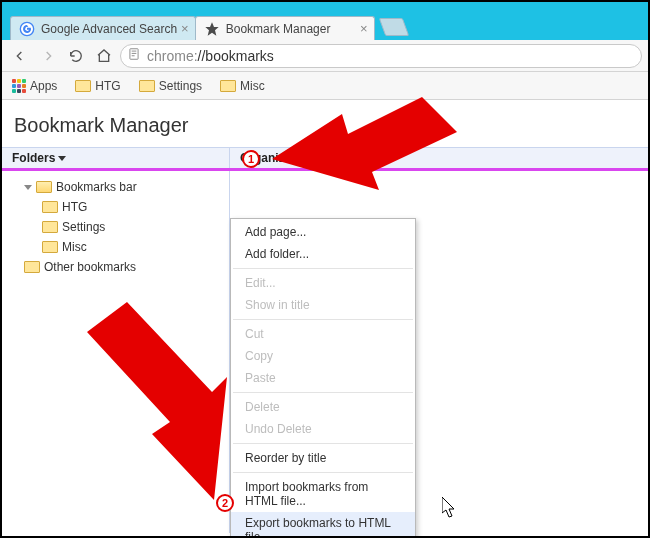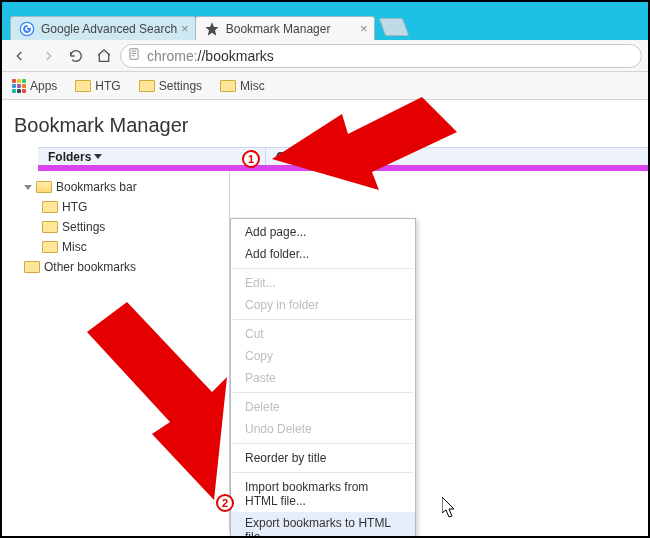--- a/index.html
+++ b/index.html
@@ -120,25 +120,24 @@
     padding: 14px 10px 10px 12px;
   }
   .page-title-area h1 {
     font-size: 20px;
     font-weight: 400;
     color: #333;
   }
   .columns-header {
     display: flex;
     border-top: 1px solid #c9d5ee;
-    border-bottom: 6px solid #d946ef;
+    border-bottom: 3px solid #d946ef;
     background: #eef2fb;
     height: 24px;
     font-size: 12px;
-    margin-left: 36px;
   }
   .col-left {
     width: 228px;
     border-right: 1px solid #c9d5ee;
     display: flex; align-items: center;
     padding: 0 10px;
   }
   .col-right {
     flex: 1;
     display: flex; align-items: center;
@@ -354,21 +353,21 @@
       <span>Other bookmarks</span>
     </div>
   </div>
 
   <div class="main">
     <div class="menu">
       <div class="menu-item">Add page...</div>
       <div class="menu-item">Add folder...</div>
       <div class="menu-sep"></div>
       <div class="menu-item disabled">Edit...</div>
-      <div class="menu-item disabled">Copy in folder</div>
+      <div class="menu-item disabled">Show in title</div>
       <div class="menu-sep"></div>
       <div class="menu-item disabled">Cut</div>
       <div class="menu-item disabled">Copy</div>
       <div class="menu-item disabled">Paste</div>
       <div class="menu-sep"></div>
       <div class="menu-item disabled">Delete</div>
       <div class="menu-item disabled">Undo Delete</div>
       <div class="menu-sep"></div>
       <div class="menu-item">Reorder by title</div>
       <div class="menu-sep"></div>

